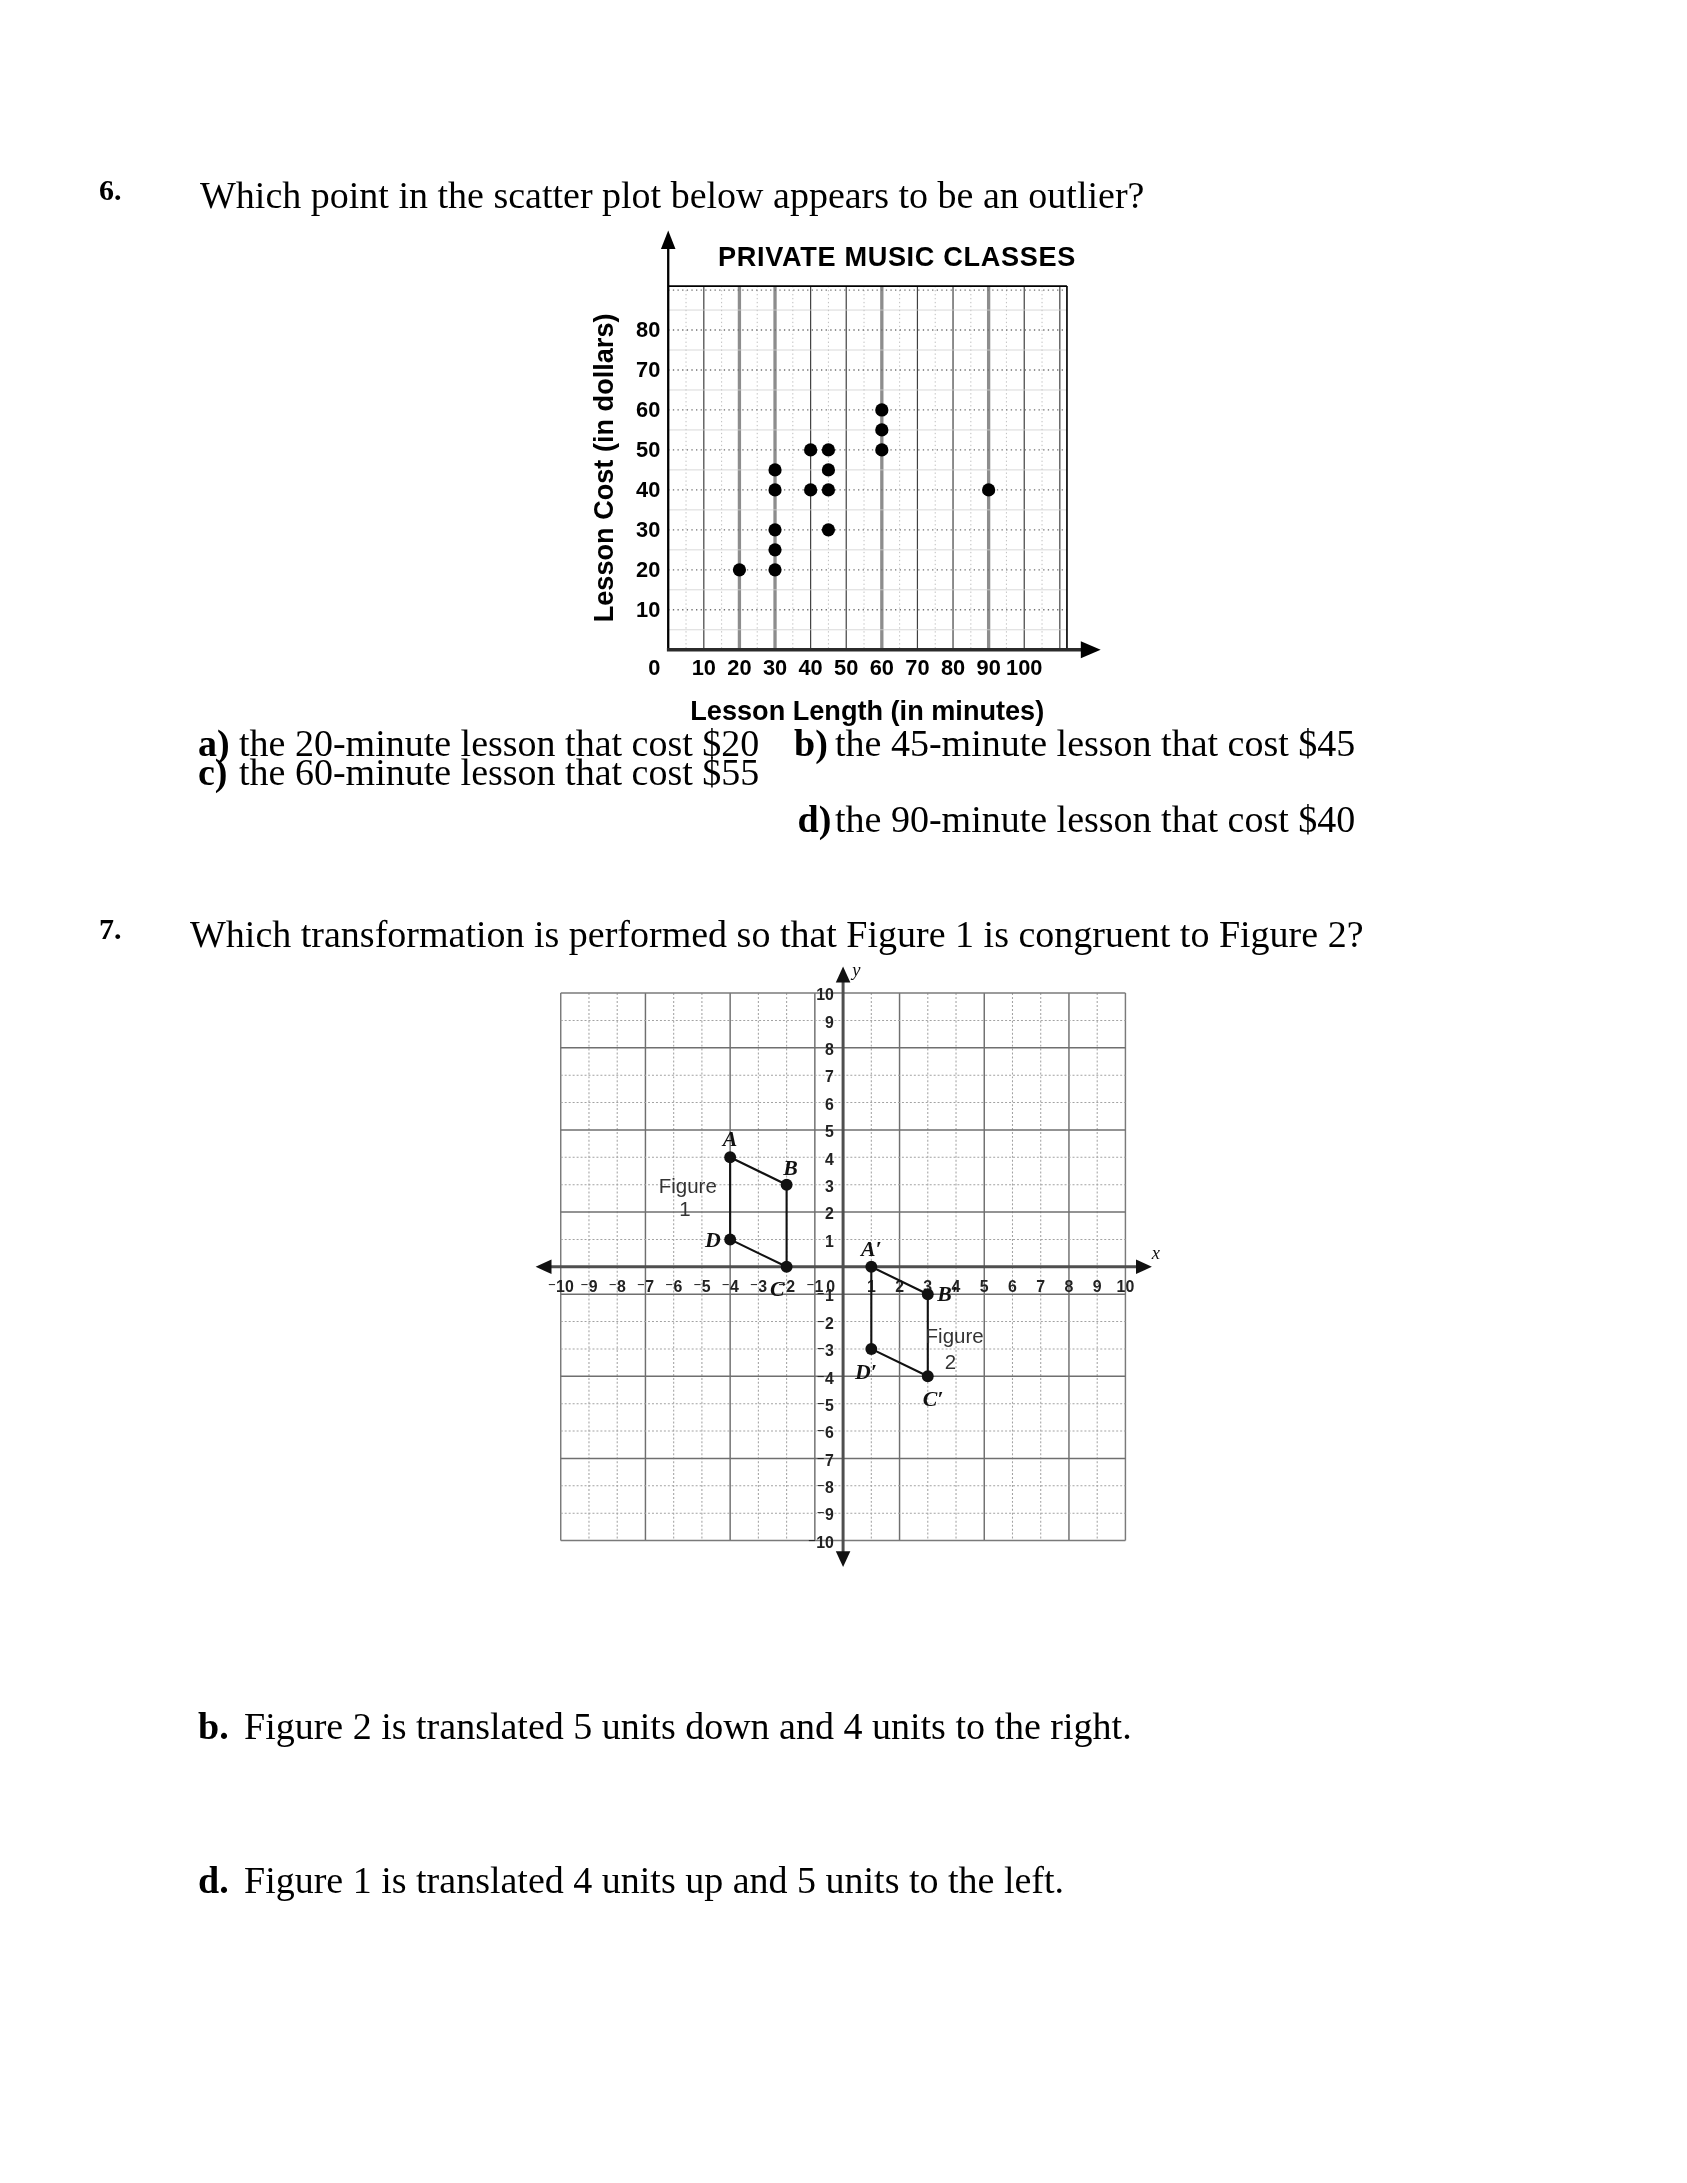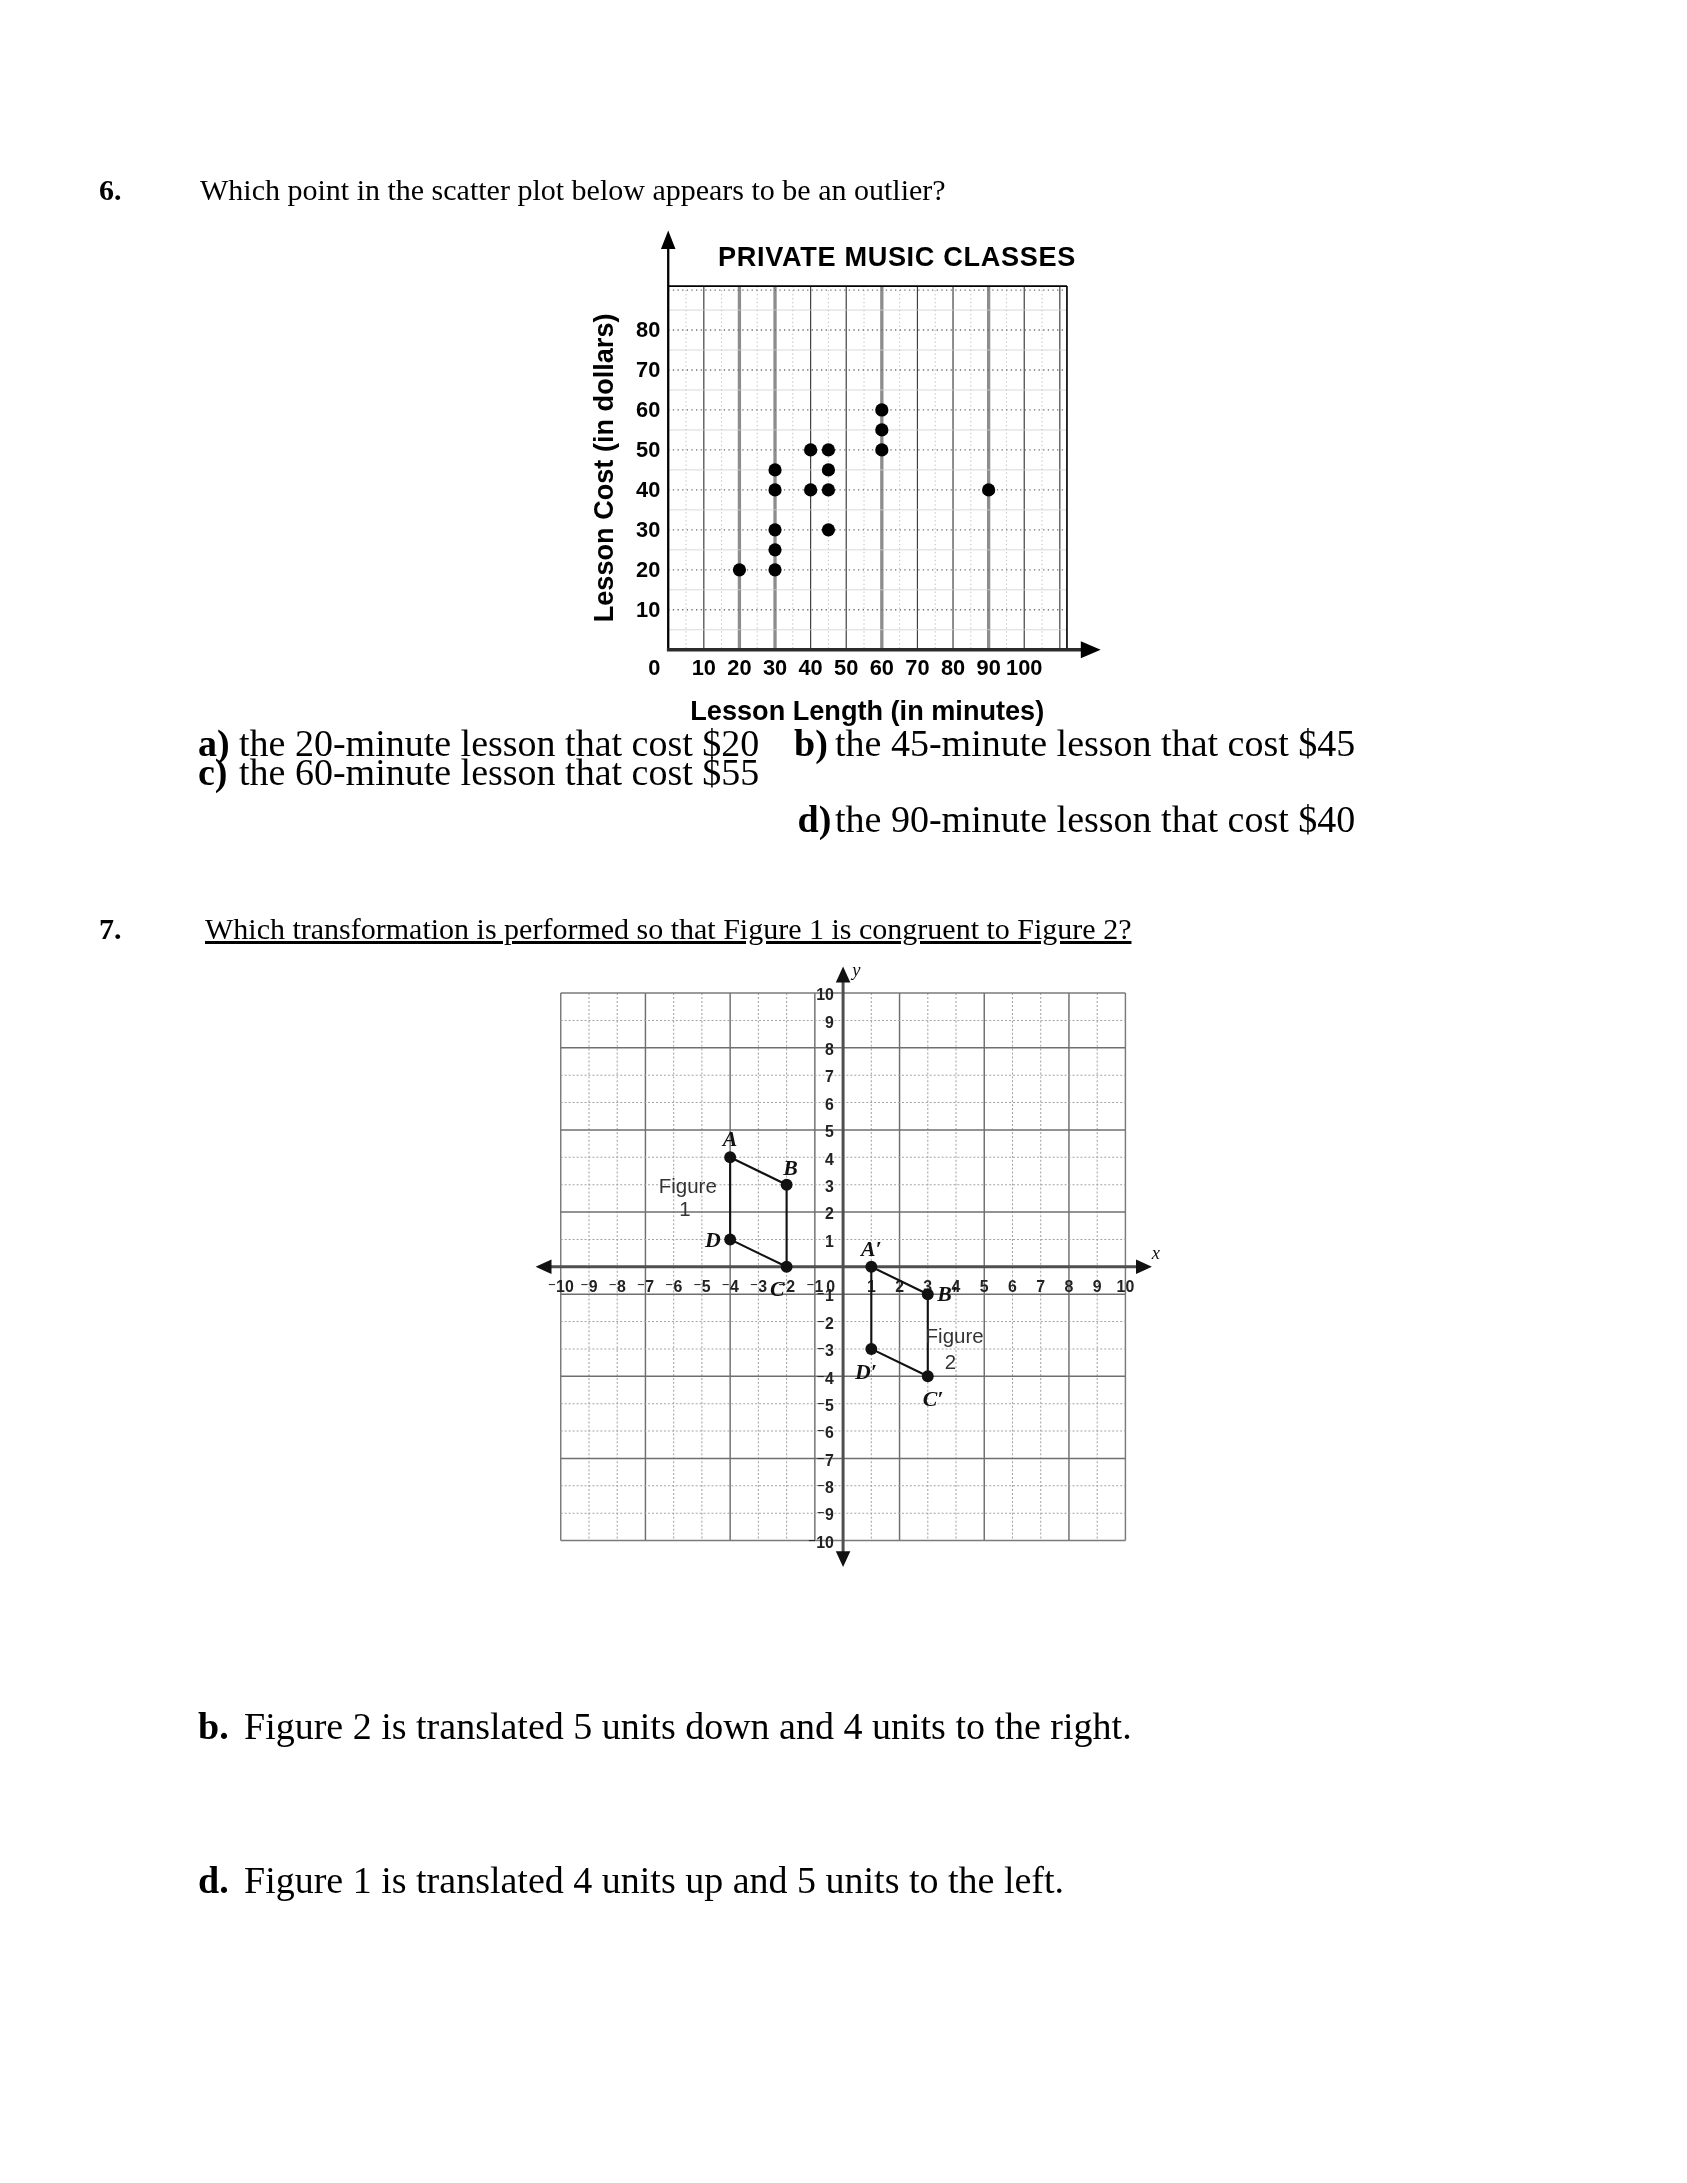--- a/index.html
+++ b/index.html
@@ -3,21 +3,21 @@
 <meta charset="utf-8">
 <style>
   html,body { margin:0; padding:0; background:#e8e8e8; }
   .page {
     position:relative; width:1687px; height:2183px; background:#ffffff;
     font-family:"Liberation Serif","DejaVu Serif",serif; color:#000;
     overflow:hidden;
   }
   .page > span, .page > div, .page > svg { position:absolute; }
   .qnum  { font-size:30px; font-weight:bold; }
-  .qtext { font-size:30px; }
+  .qtext { font-size:38px; }
   .opt   { font-size:38px; white-space:nowrap; }
   .opt .ltr { font-weight:bold; display:inline-block; min-width:41px; }
   .opt.q7 .ltr { min-width:46px; }
   svg text { fill:#000; }
   .ch-title  { font:bold 41px "Liberation Sans","DejaVu Sans",sans-serif; letter-spacing:1px; }
   .ch-axis   { font:bold 41px "Liberation Sans","DejaVu Sans",sans-serif; }
   .ch-tick   { font:bold 33px "Liberation Sans","DejaVu Sans",sans-serif; }
   .cp-tick   { font:bold 24px "Liberation Sans","DejaVu Sans",sans-serif; fill:#222; }
   .cp-axisvar{ font:italic 28px "Liberation Serif","DejaVu Serif",serif; fill:#111; }
   .cp-vertex { font:italic bold 33px "Liberation Serif","DejaVu Serif",serif; fill:#111; }
@@ -131,21 +131,21 @@
     <span class="ltr">b)</span><span>the 45-minute lesson that cost $45</span>
   </div>
   <div class="opt" style="left:198px;  top:750px;">
     <span class="ltr">c)</span><span>the 60-minute lesson that cost $55</span>
   </div>
   <div class="opt" style="left:794px; top:797px;text-align:center;">
     <span class="ltr">d)</span><span>the 90-minute lesson that cost $40</span>
   </div>
 
   <span class="qnum" style="left:99px; top:912px;">7.</span>
-  <span class="qtext" style="left:205px; top:912px;text-decoration:underline;">Which transformation is performed so that Figure 1 is congruent to Figure 2?</span>
+  <span class="qtext" style="left:190px; top:912px;">Which transformation is performed so that Figure 1 is congruent to Figure 2?</span>
 
   <svg id="plane-svg" style="left:529px; top:953px;" width="648" height="662" viewBox="0 0 980 1000">
       <g>
         <line x1="48" y1="60" x2="48" y2="888" stroke="#7a7a7a" stroke-width="2.2"></line>
         <line x1="90.69999999999999" y1="60" x2="90.69999999999999" y2="888" stroke="#a3a3a3" stroke-width="1.6" stroke-dasharray="3 3"></line>
         <line x1="133.39999999999998" y1="60" x2="133.39999999999998" y2="888" stroke="#a3a3a3" stroke-width="1.6" stroke-dasharray="3 3"></line>
         <line x1="176.09999999999997" y1="60" x2="176.09999999999997" y2="888" stroke="#6f6f6f" stroke-width="2.2"></line>
         <line x1="218.79999999999995" y1="60" x2="218.79999999999995" y2="888" stroke="#a3a3a3" stroke-width="1.6" stroke-dasharray="3 3"></line>
         <line x1="261.5" y1="60" x2="261.5" y2="888" stroke="#a3a3a3" stroke-width="1.6" stroke-dasharray="3 3"></line>
         <line x1="304.2" y1="60" x2="304.2" y2="888" stroke="#6f6f6f" stroke-width="2.2"></line>

